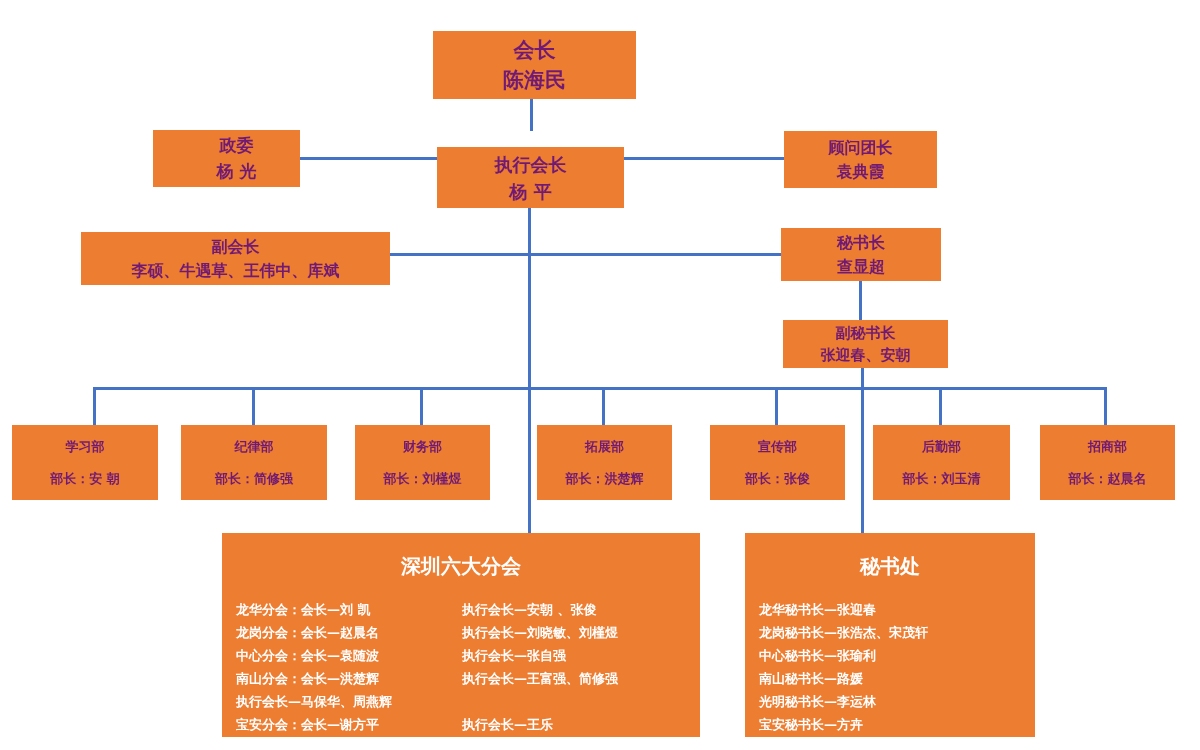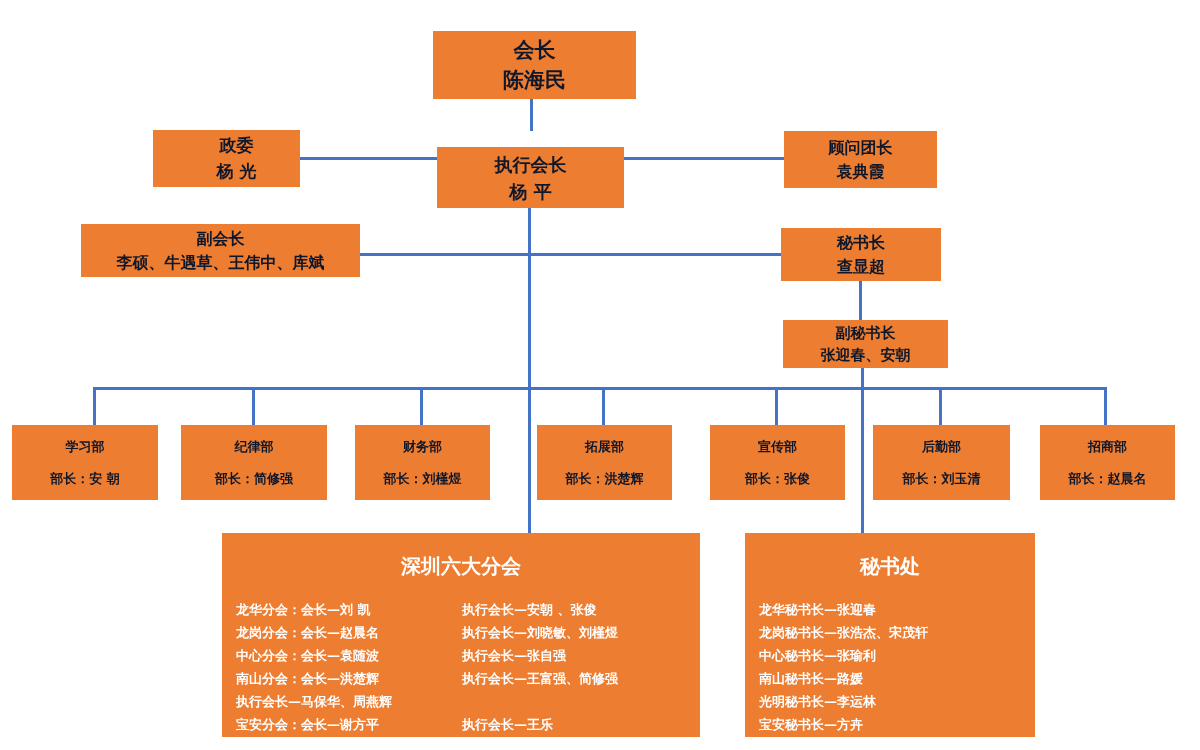--- a/index.html
+++ b/index.html
@@ -1,32 +1,32 @@
 <!DOCTYPE html>
 <html><head>
 <meta charset="utf-8">
 <style>
   html,body{margin:0;padding:0;background:#fff;}
   #stage{
     position:relative;width:1200px;height:750px;background:#ffffff;
     font-family:"DejaVu Sans","Liberation Sans",sans-serif;overflow:hidden;
   }
   .node{
-    position:absolute;background:#ED7D31;color:#0f172a;font-weight:bold;
+    position:absolute;background:#ED7D31;color:#701a75;font-weight:bold;
     display:flex;flex-direction:column;align-items:center;justify-content:center;
     text-align:center;box-sizing:border-box;
   }
   .node .line1,.node .line2{white-space:nowrap;}
   .vline,.hline{position:absolute;background:#4472C4;}
   
   #n-president{left:433px;top:31px;width:203px;height:68px;font-size:21px;line-height:1.45;}
   #n-zhengwei{left:153px;top:130px;width:147px;height:57px;font-size:17px;line-height:1.5;padding-left:20px;}
   #n-exec{left:437px;top:147px;width:187px;height:61px;font-size:18px;line-height:1.5;}
   #n-advisor{left:784px;top:131px;width:153px;height:57px;font-size:16px;line-height:1.5;}
-  #n-vice{left:81px;top:224px;width:279px;height:53px;font-size:16px;line-height:1.5;}
+  #n-vice{left:81px;top:232px;width:309px;height:53px;font-size:16px;line-height:1.5;}
   #n-secgen{left:781px;top:228px;width:160px;height:53px;font-size:16px;line-height:1.5;}
   #n-depsec{left:783px;top:320px;width:165px;height:48px;font-size:15px;line-height:1.5;}
   
   .dept{top:425px;height:75px;font-size:13px;gap:14px;}
   #d0{left:12px;width:146px;}
   #d1{left:181px;width:146px;}
   #d2{left:355px;width:135px;}
   #d3{left:537px;width:135px;}
   #d4{left:710px;width:135px;}
   #d5{left:873px;width:137px;}

